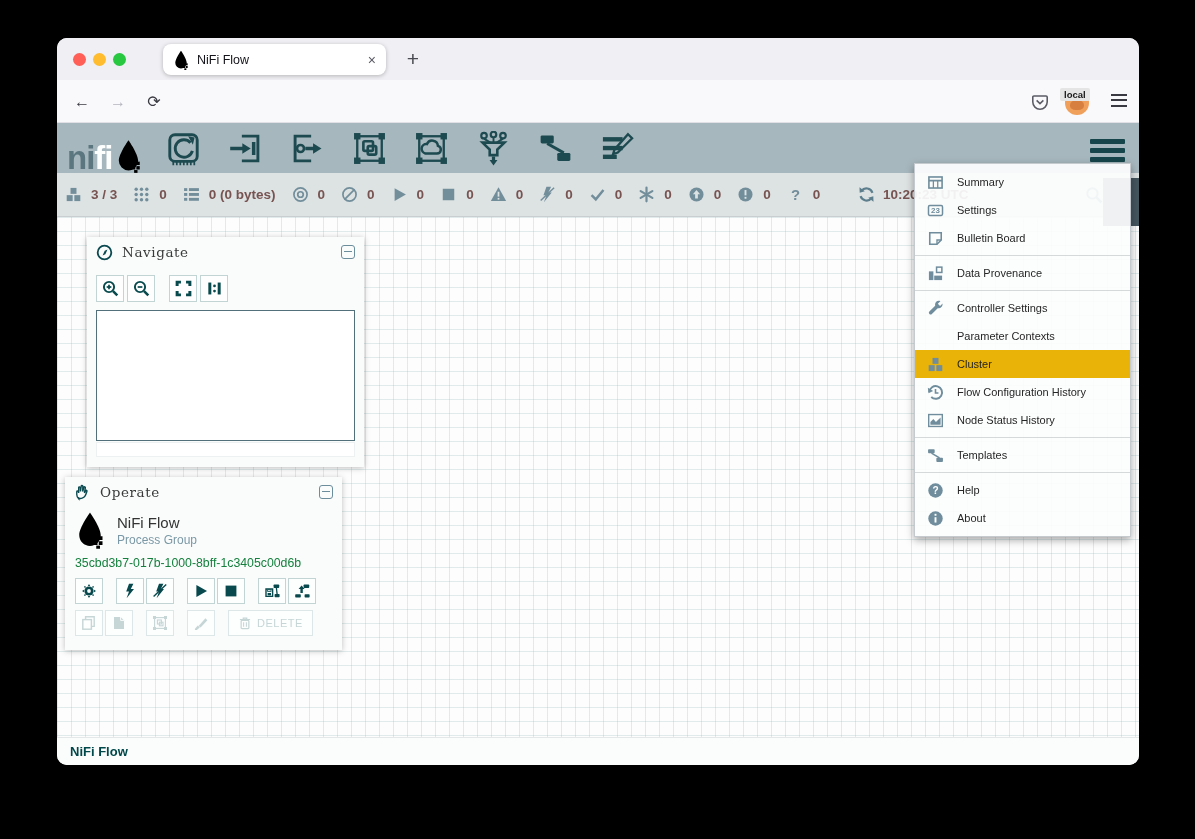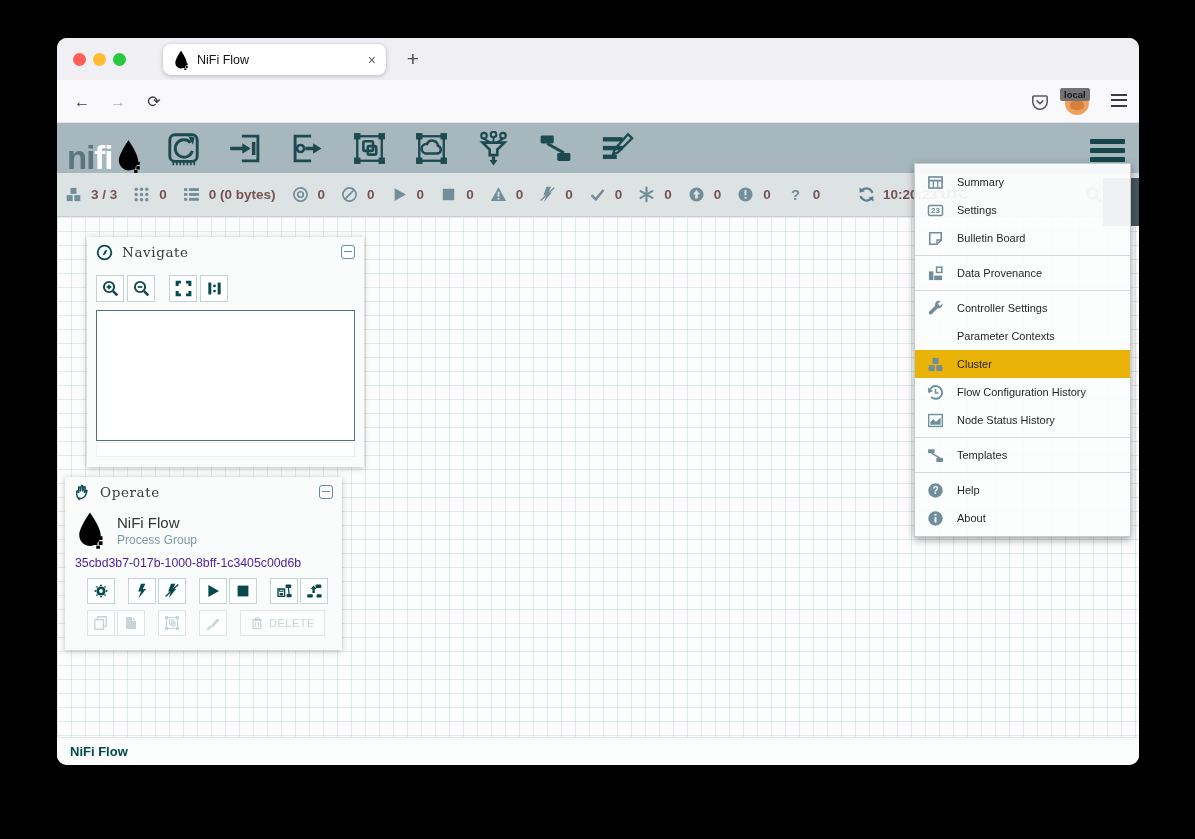--- a/index.html
+++ b/index.html
@@ -24,21 +24,21 @@
 
   .navbar { position:absolute; left:0; top:42px; width:100%; height:43px; background:#f9f9fb;
     border-bottom:1px solid #e0e0e6; }
   .nav-ico { position:absolute; top:9px; width:26px; height:26px; text-align:center;
     line-height:25px; font-size:16px; color:#3a3a42; border-radius:5px; }
   .urlbar { position:absolute; left:176px; top:7px; width:717px; height:30px; background:#f0f0f4;
     border-radius:7px; display:flex; align-items:center; padding:0 10px; gap:7px; }
   .url-host { font-size:13.5px; color:#15141a; }
   .url-suffix { font-size:13.5px; color:#7b7b85; }
   .url-star { margin-left:auto; font-size:15px; color:#5b5b66; }
-  .badge-local { position:absolute; left:1003px; top:50px; background:#737373; color:#1a1a1a;
+  .badge-local { position:absolute; left:1003px; top:50px; background:#e5e5e5; color:#1a1a1a;
     font-size:9.5px; font-weight:bold; padding:1px 4px; border-radius:2px; z-index:3; }
   .avatar { position:absolute; left:1008px; top:53px; width:24px; height:24px; border-radius:50%;
     background:#f0a05a; z-index:2; overflow:hidden; }
   .avatar:after { content:""; position:absolute; left:5px; top:9px; width:14px; height:10px;
     border-radius:50% 50% 40% 40%; background:#d77f3f; }
   .ff-burger { position:absolute; left:1054px; top:14px; width:16px; height:14px; }
   .ff-burger span { display:block; height:1.8px; background:#3a3a42; margin-bottom:3.6px; }
 
   
   .nifi-toolbar { position:absolute; left:0; top:85px; width:100%; height:50px; background:#a6b7bd;
@@ -91,22 +91,22 @@
     display:flex; align-items:center; justify-content:center; color:#07494c; margin-right:3px; }
   .sq-btn svg { width:17px; height:17px; }
   .gap12 { width:11px; }
   .birdseye { margin:2px 9px 0 9px; height:131px; border:1px solid #52707c; background:#fff; }
   .bird-strip { margin:1px 9px 0 9px; height:15px; border:1px solid #eef1f1; background:#fff; }
 
   .op-flow { display:flex; align-items:center; gap:12px; padding:4px 10px 0 10px; }
   .op-flow svg { width:30px; height:38px; }
   .op-name { font-size:15px; color:#333; }
   .op-type { font-size:12px; color:#7a98a5; margin-top:2px; }
-  .op-id { font-size:12.3px; color:#4c1d95; padding:7px 10px 0 10px; white-space:nowrap; }
-  .op-row { display:flex; align-items:flex-start; padding:8px 10px 0 22px; }
+  .op-id { font-size:12.3px; color:#15803d; padding:7px 10px 0 10px; white-space:nowrap; }
+  .op-row { display:flex; align-items:flex-start; padding:8px 10px 0 10px; }
   .op-btn { width:28px; height:26px; border:1px solid #c3d4d4; display:flex; align-items:center;
     justify-content:center; color:#07494c; margin-right:2px; background:rgba(255,255,255,.6); }
   .op-btn svg { width:16px; height:16px; }
   .op-btn.dis { color:#c6d6d6; border-color:#dde7e7; }
   .del-btn { height:26px; border:1px solid #dde7e7; color:#c6d6d6; display:flex; align-items:center;
     gap:5px; padding:0 9px; font-size:11px; letter-spacing:.5px; background:rgba(255,255,255,.6); }
   .del-btn svg { width:14px; height:14px; }
 
   
   .gmenu { position:absolute; left:857px; top:125px; width:217px; background:rgba(252,253,253,.93);

